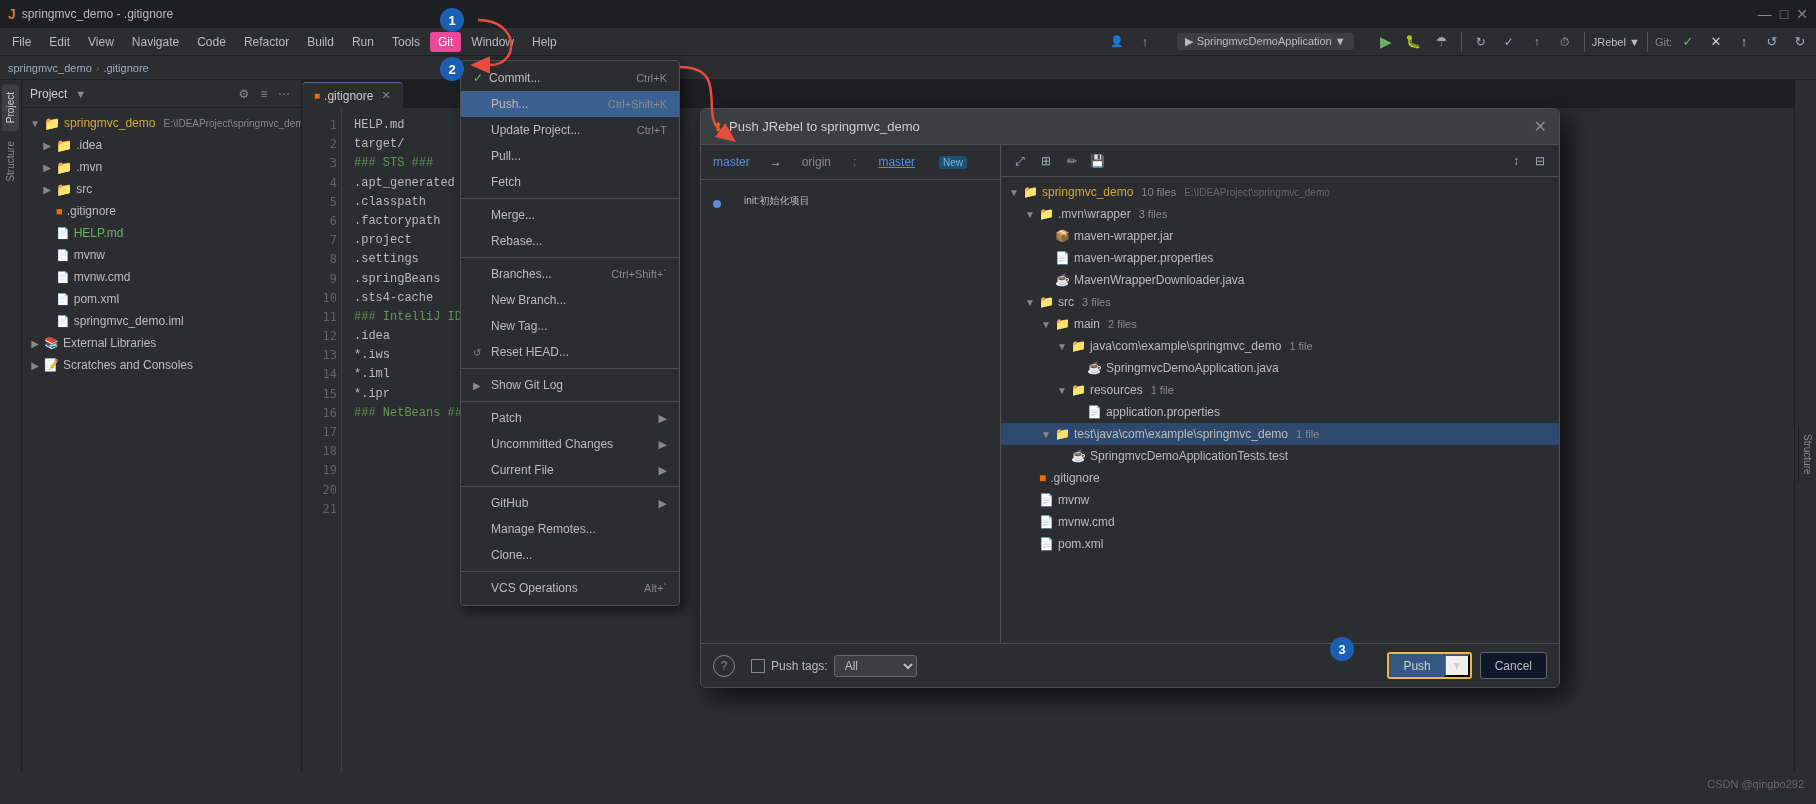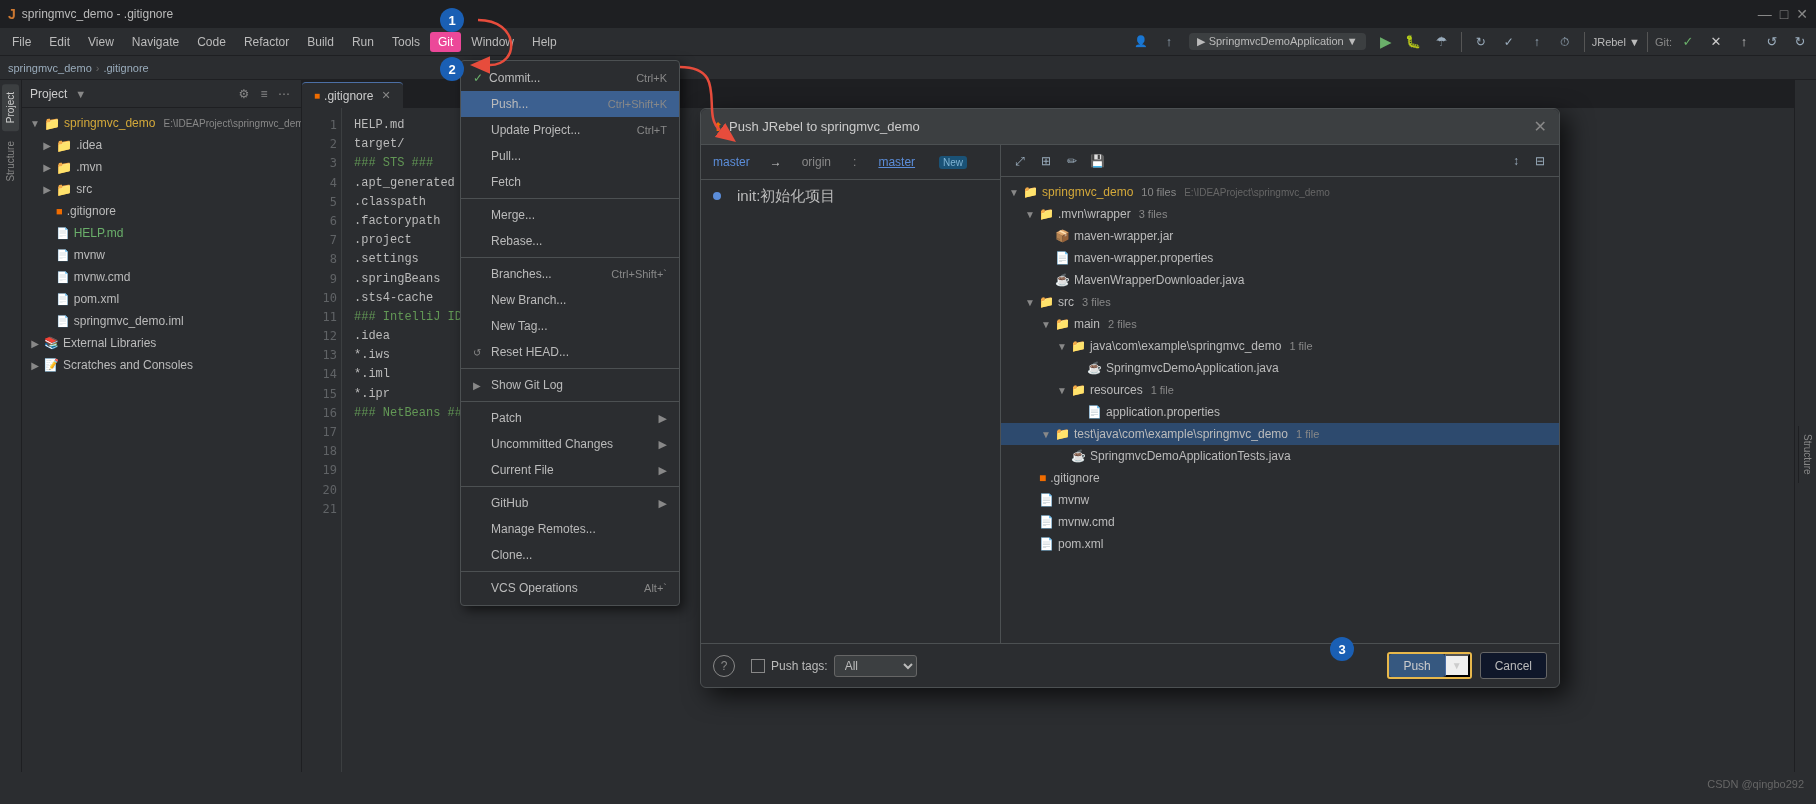--- a/index.html
+++ b/index.html
@@ -57,21 +57,21 @@
     }
     .toolbar-sep { width: 1px; height: 20px; background: #555; margin: 0 3px; }
     .toolbar-run-config {
       display: flex; align-items: center; gap: 4px;
       background: #3c3f41;
       border-radius: 4px;
       padding: 2px 8px;
       color: #bbb;
       font-size: 12px;
       cursor: pointer;
-      margin: 0 4px;
+      margin: 0 16px;
     }
 
     
     .breadcrumb-bar {
       height: 24px;
       background: #2b2d30;
       display: flex;
       align-items: center;
       padding: 0 8px;
       gap: 4px;
@@ -302,26 +302,26 @@
       color: #7fb3d3;
       font-size: 10px;
       padding: 1px 4px;
       border-radius: 3px;
       margin-left: 4px;
     }
     .commit-list { flex: 1; overflow-y: auto; padding: 4px 0; }
     .commit-item {
       height: 24px;
       display: flex;
-      align-items: center;
+      align-items: flex-end;
       padding: 0 12px;
-      font-size: 15px;
+      font-size: 10px;
       color: #bbb;
       cursor: pointer;
-      gap: 16px;
+      gap: 23px;
     }
     .commit-dot { width: 8px; height: 8px; border-radius: 50%; background: #5b8dd9; }
     .commit-msg { color: #bbb; }
 
     .dialog-right {
       flex: 1;
       display: flex;
       flex-direction: column;
     }
     .dialog-right-toolbar {
@@ -940,21 +940,21 @@
         <div class="ft-item ft-indent-2 selected-ft">
           <span class="tree-chevron">▼</span>
           <span style="color:#d4a93a;">📁</span>
           <span>test\java\com\example\springmvc_demo</span>
           <span class="ft-count">1 file</span>
         </div>
 
         <div class="ft-item ft-indent-3">
           <span style="width:10px;"></span>
           <span style="color:#cc7832;">☕</span>
-          <span>SpringmvcDemoApplicationTests.java</span>
+          <span>SpringmvcDemoApplicationTests.test</span>
         </div>
 
         <div class="ft-item ft-indent-1">
           <span style="width:10px;"></span>
           <span style="color:#f06c00;">■</span>
           <span>.gitignore</span>
         </div>
 
         <div class="ft-item ft-indent-1">
           <span style="width:10px;"></span>

